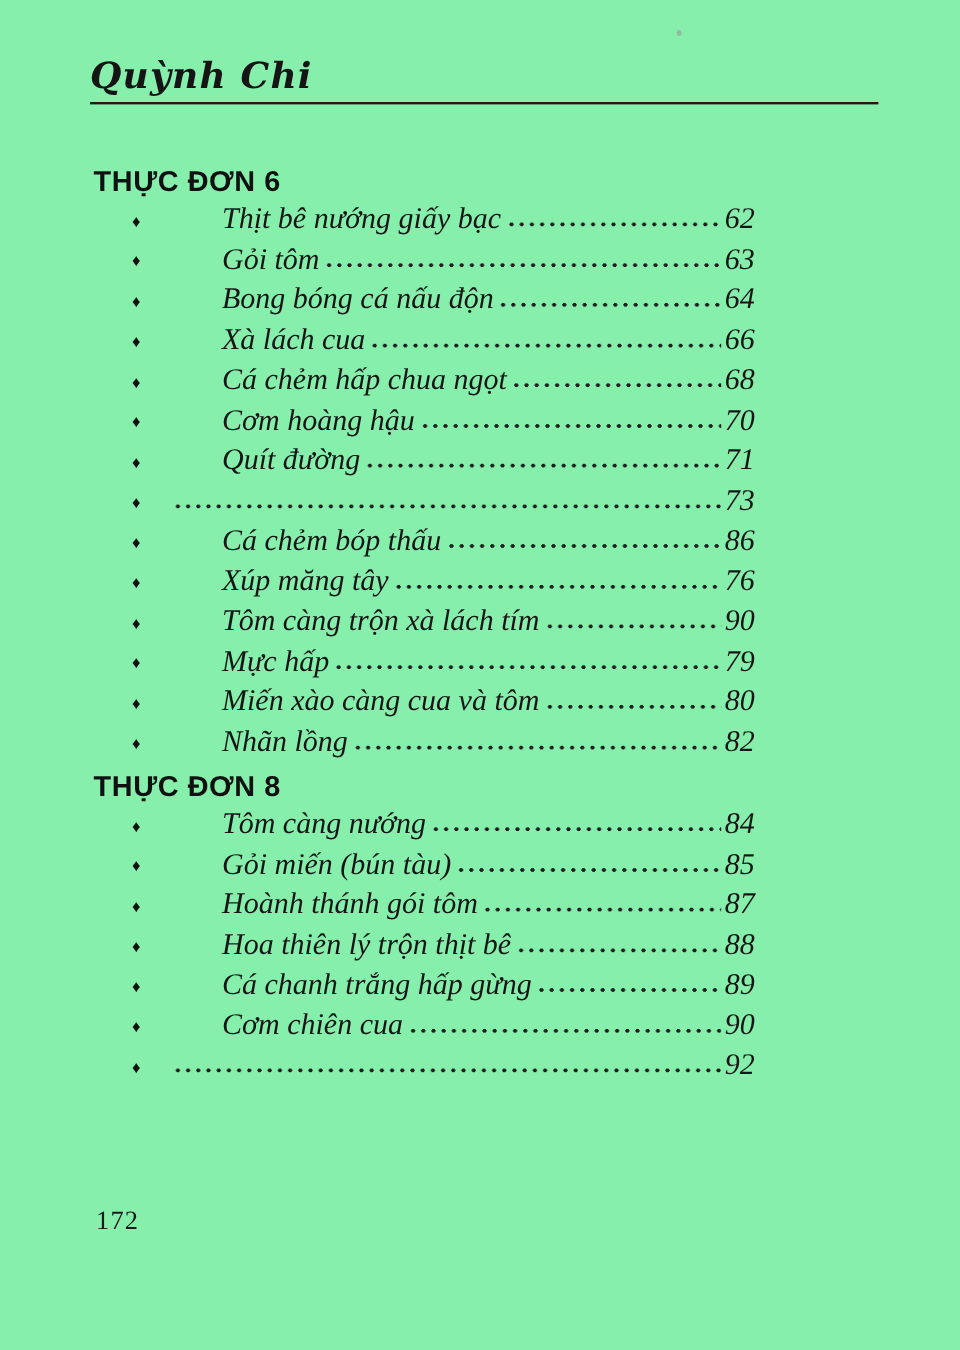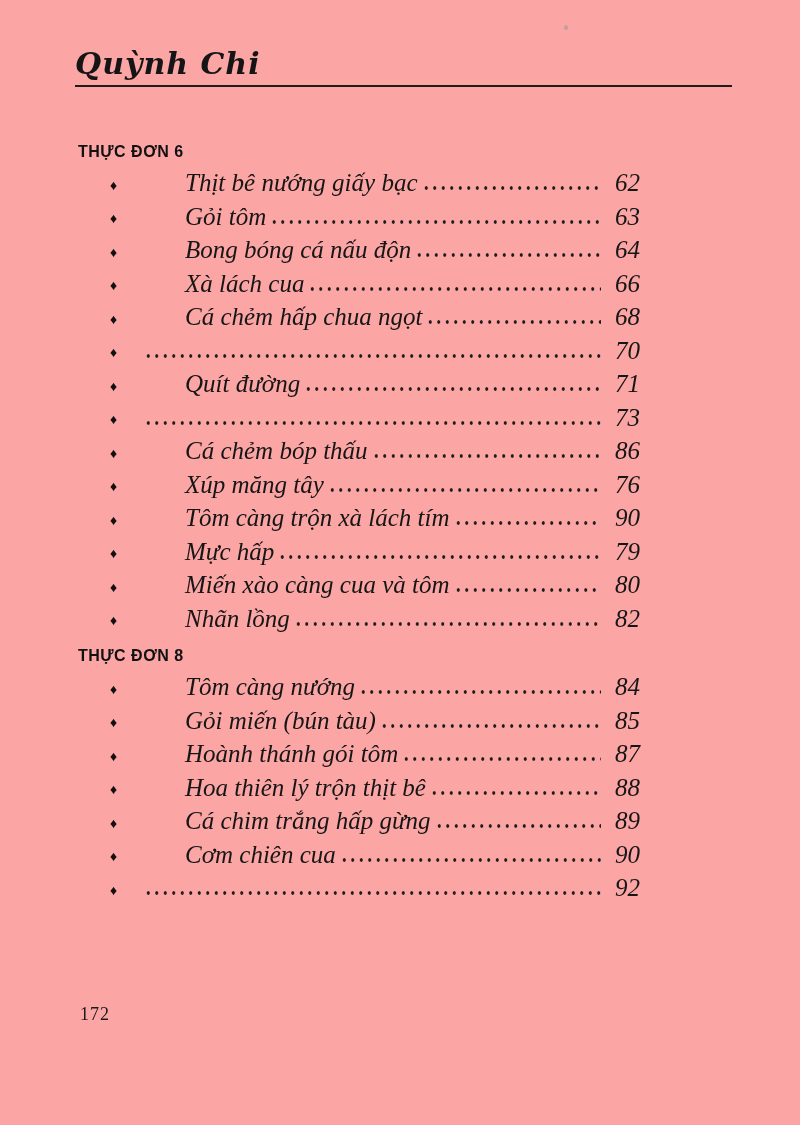--- a/index.html
+++ b/index.html
@@ -5,21 +5,21 @@
   html, body {
     margin: 0;
     padding: 0;
     background: #e9e9e9;
   }
   .page {
     position: relative;
     width: 800px;
     height: 1125px;
     margin: 0 auto;
-    background: #fca5a5;
+    background: #86efac;
     color: #1a1a1a;
     overflow: hidden;
     font-family: "Liberation Serif", "DejaVu Serif", serif;
   }
 
   
   .header {
     position: absolute;
     left: 75px;
     top: 46px;
@@ -49,21 +49,21 @@
     width: 562px;
   }
   .toc-section { margin: 0; padding: 0; }
   .section-title {
     margin: 0;
     height: 35px;
     display: flex;
     align-items: center;
     font-family: "Liberation Sans", "DejaVu Sans", sans-serif;
     font-weight: 700;
-    font-size: 16px;
+    font-size: 24px;
     letter-spacing: 0.5px;
     color: #111;
   }
   .toc-list {
     list-style: none;
     margin: 0;
     padding: 0;
   }
   .toc-entry {
     display: flex;
@@ -91,30 +91,30 @@
     height: 6px;
     margin: 0 3px 0 4px;
     background-image: radial-gradient(circle, #1c1c1c 1.5px, rgba(0,0,0,0) 1.9px);
     background-size: 8.5px 6px;
     background-repeat: repeat-x;
     background-position: left bottom;
   }
   .pnum {
     flex: 0 0 auto;
     min-width: 36px;
-    text-align: right;
+    text-align: left;
   }
 
   
   .folio {
     position: absolute;
     left: 80px;
     top: 1004px;
     font-family: "Liberation Serif", "DejaVu Serif", serif;
-    font-size: 18px;
+    font-size: 22px;
     letter-spacing: 1px;
     color: #1a1a1a;
   }
 
   
   .speck {
     position: absolute;
     left: 564px;
     top: 25px;
     width: 4px;
@@ -163,20 +163,21 @@
             <span class="pnum">66</span>
           </li>
           <li class="toc-entry">
             <span class="bullet">♦</span>
             <span class="label">Cá chẻm hấp chua ngọt</span>
             <span class="leader"></span>
             <span class="pnum">68</span>
           </li>
           <li class="toc-entry">
             <span class="bullet">♦</span>
+            <span class="label">Cơm hoàng hậu</span>
             <span class="leader"></span>
             <span class="pnum">70</span>
           </li>
           <li class="toc-entry">
             <span class="bullet">♦</span>
             <span class="label">Quít đường</span>
             <span class="leader"></span>
             <span class="pnum">71</span>
           </li>
         </ul>
@@ -248,21 +249,21 @@
             <span class="pnum">87</span>
           </li>
           <li class="toc-entry">
             <span class="bullet">♦</span>
             <span class="label">Hoa thiên lý trộn thịt bê</span>
             <span class="leader"></span>
             <span class="pnum">88</span>
           </li>
           <li class="toc-entry">
             <span class="bullet">♦</span>
-            <span class="label">Cá chim trắng hấp gừng</span>
+            <span class="label">Cá chanh trắng hấp gừng</span>
             <span class="leader"></span>
             <span class="pnum">89</span>
           </li>
           <li class="toc-entry">
             <span class="bullet">♦</span>
             <span class="label">Cơm chiên cua</span>
             <span class="leader"></span>
             <span class="pnum">90</span>
           </li>
           <li class="toc-entry">

